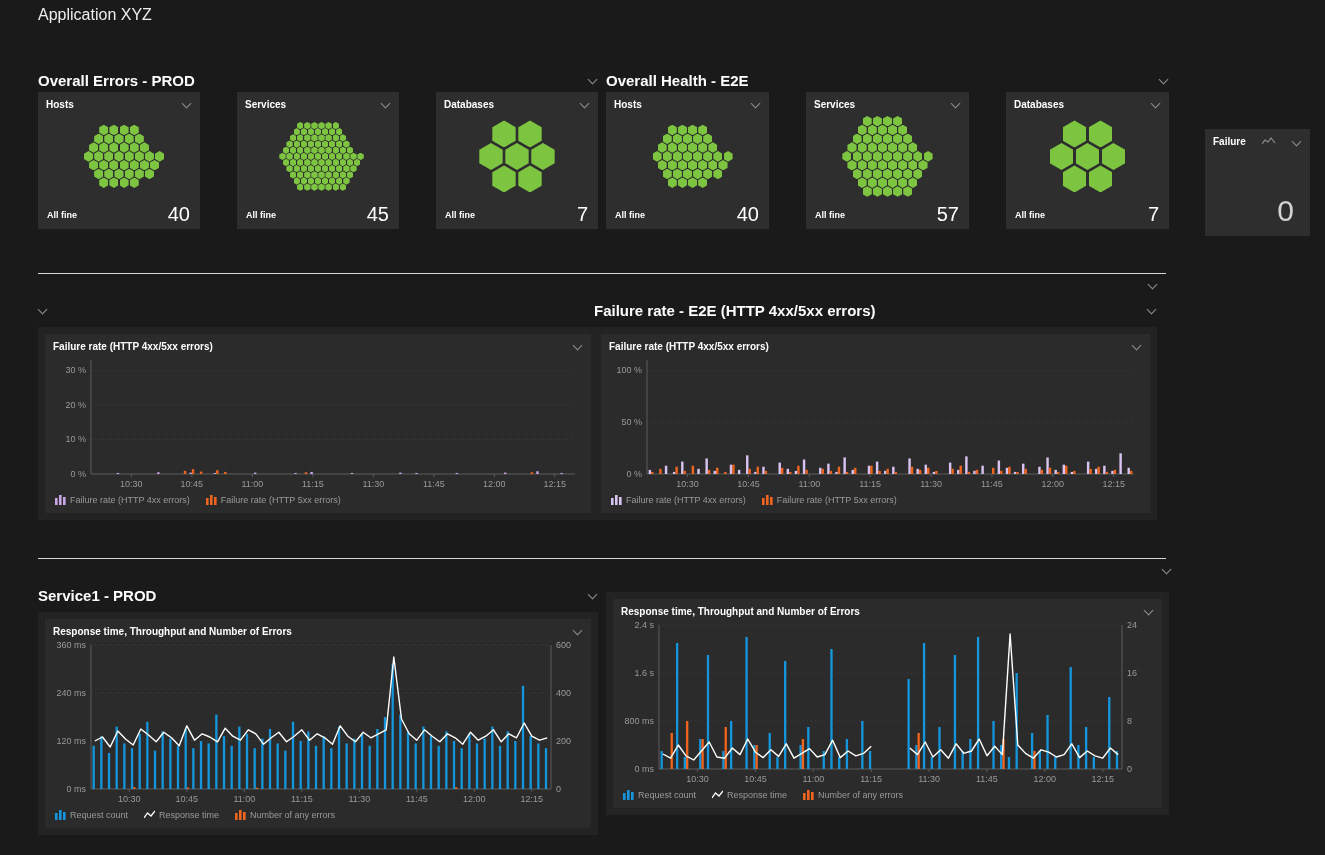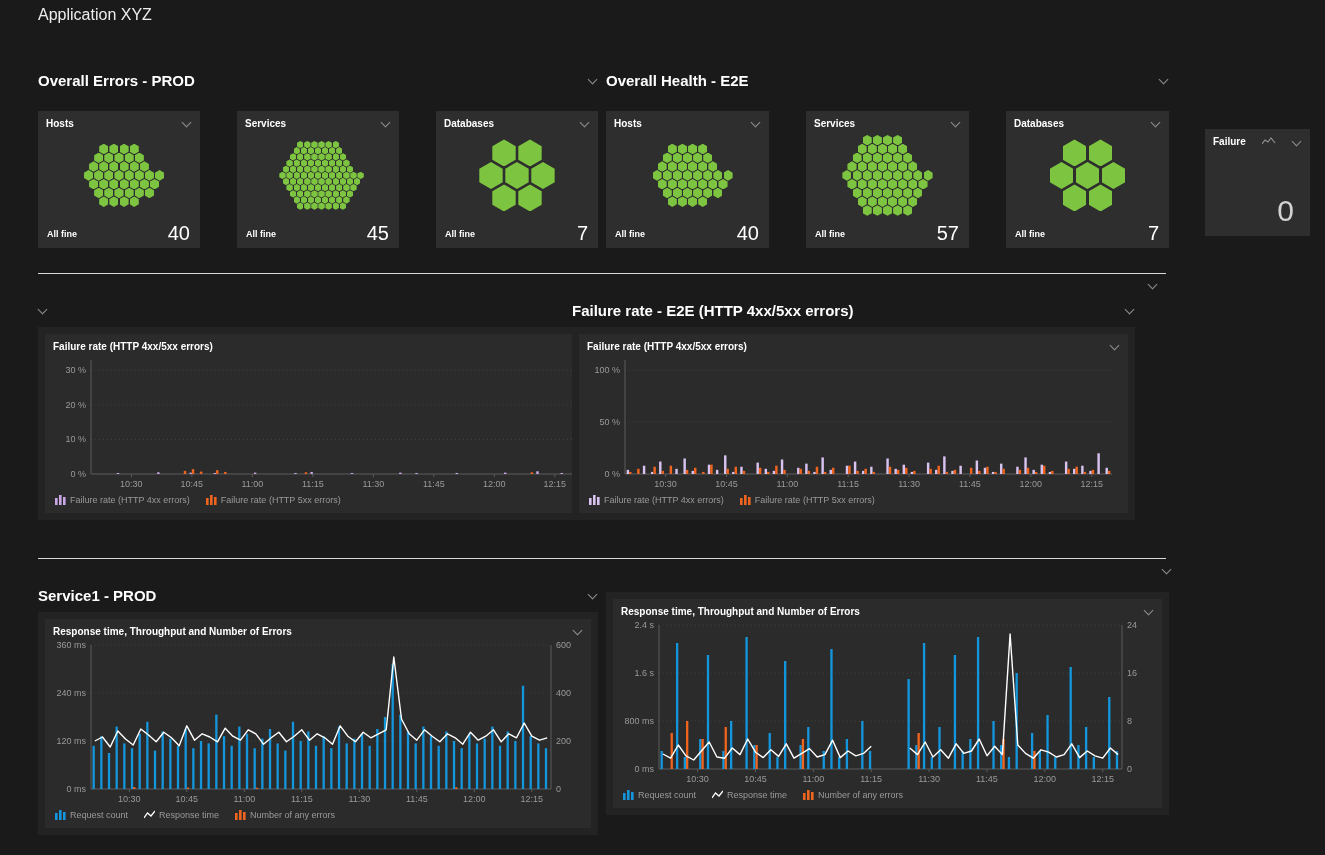--- a/index.html
+++ b/index.html
@@ -4,21 +4,21 @@
 <style>
   *{box-sizing:border-box}
   body{margin:0;background:#141414;font-family:"Liberation Sans",sans-serif}
   #dash{position:relative;width:1325px;height:855px;background:#1a1a1a;color:#fff;overflow:hidden}
   .abs{position:absolute}
   .page-title{font-size:16px;color:#ededed;font-weight:400}
   .section-head{display:flex;align-items:center;justify-content:space-between;height:20px}
   .section-title{font-size:15px;font-weight:700;color:#fff}
   .chev{width:10px;height:10px;display:inline-block;position:relative;cursor:pointer;flex:0 0 auto}
   .chev::after{content:"";position:absolute;left:1px;top:1px;width:6px;height:6px;border-right:1.4px solid #8f8f8f;border-bottom:1.4px solid #8f8f8f;transform:rotate(45deg)}
-  .tiles-grid{display:grid;grid-template-columns:repeat(3,1fr);gap:37px;margin-top:21px}
+  .tiles-grid{display:grid;grid-template-columns:repeat(3,1fr);gap:37px;margin-top:2px}
   .health-tile{position:relative;height:137px;background:#2e2e2e;cursor:pointer}
   .tile-head{display:flex;justify-content:space-between;align-items:flex-start;padding:7px 8px 0}
   .tile-title{font-size:10px;font-weight:700;color:#fff}
   .honeycomb{position:absolute;left:50%;top:47%;transform:translate(-50%,-50%);width:96px;height:82px}
   .hex{position:absolute}
   .tile-foot{position:absolute;left:9px;right:10px;bottom:5px;display:flex;justify-content:space-between;align-items:flex-end}
   .status-label{font-size:9px;font-weight:700;margin-bottom:4px;color:#fff}
   .count{font-size:20px;font-weight:400;line-height:1;color:#fff}
   .problems-tile{position:absolute;left:1205px;top:129px;width:105px;height:107px;background:#2e2e2e}
   .problems-head{display:flex;justify-content:space-between;align-items:center;padding:7px 8px 0;gap:4px}
@@ -470,21 +470,21 @@
                 <rect x="8" y="2" width="2.6" height="8" fill="#ef651f"></rect>
               </svg>
               <span>Failure rate (HTTP 5xx errors)</span>
             </span>
           </div>
       </div>
     </div>
   </div>
 
   
-  <div class="abs" style="left:572px;top:300px;width:563px">
+  <div class="abs" style="left:594px;top:300px;width:563px">
     <div class="section-head">
       <span class="section-title">Failure rate - E2E (HTTP 4xx/5xx errors)</span>
       <span class="chev"></span>
     </div>
     <div class="outer-tile fr-tile">
       <div class="inner-tile">
         <div class="tile-head">
           <span class="tile-title">Failure rate (HTTP 4xx/5xx errors)</span>
           <span class="chev"></span>
         </div>

